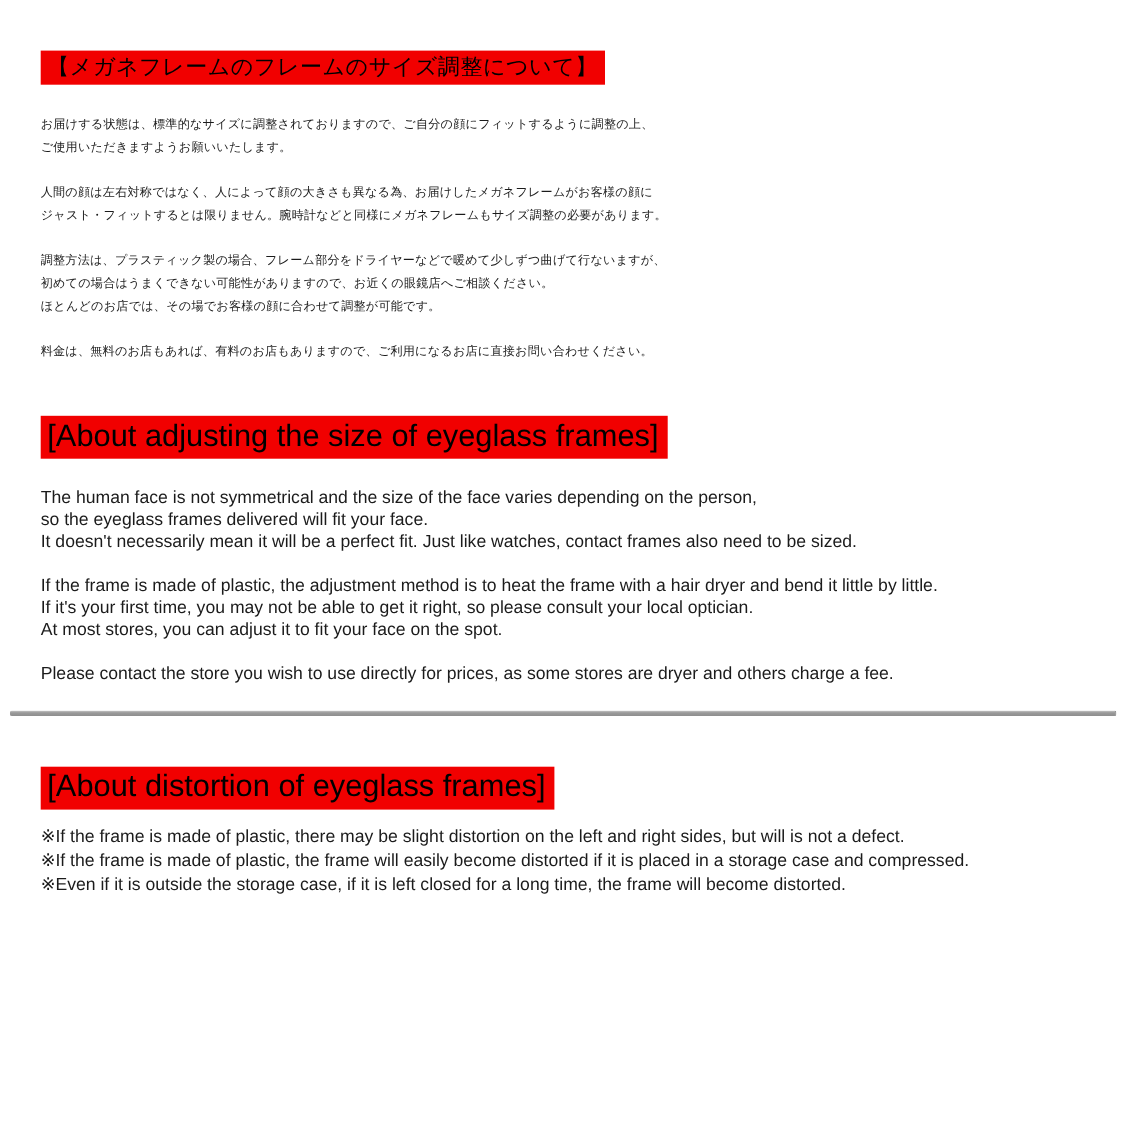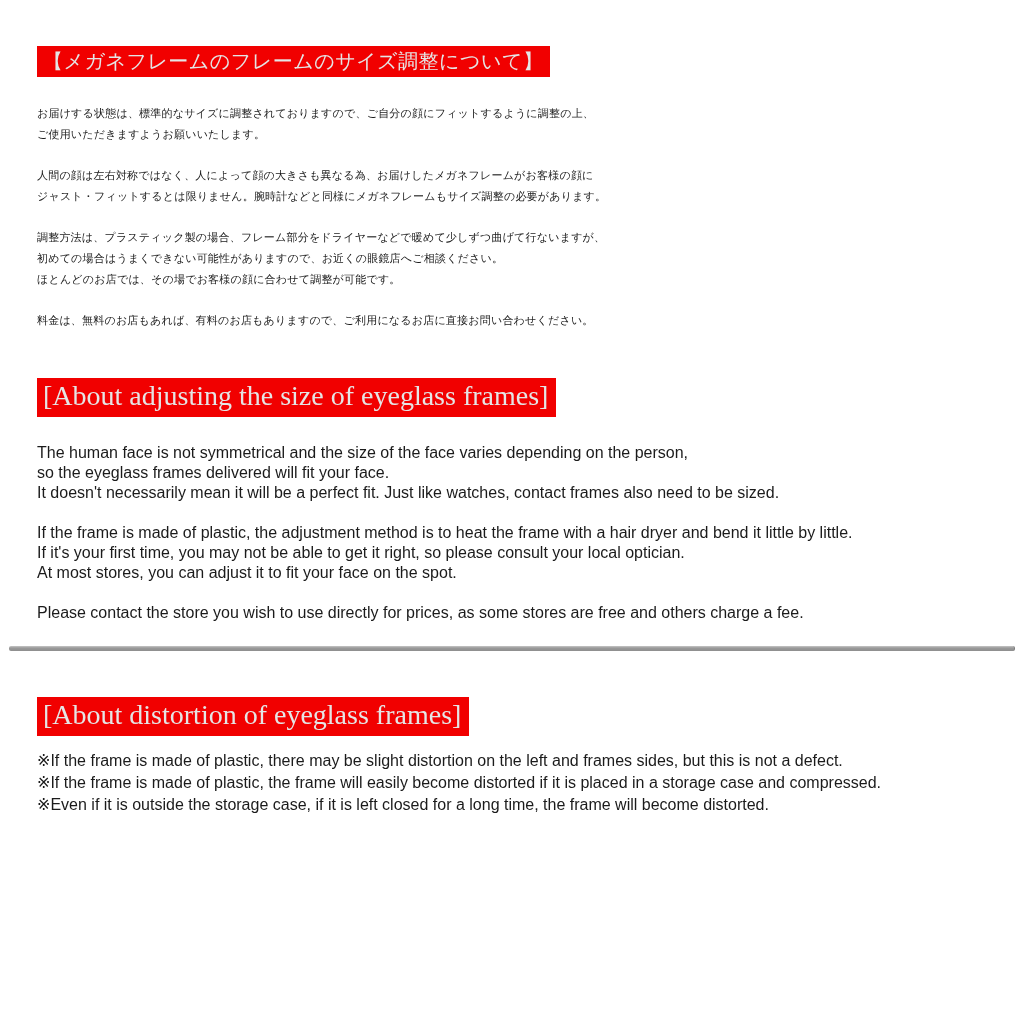--- a/index.html
+++ b/index.html
@@ -21,24 +21,23 @@
     padding-top: 46px;
     background: #ffffff;
   }
   .section {
     margin-left: 37px;
     margin-right: 38px;
   }
   .hd {
     display: inline-block;
     background: #f10000;
-    color: #e5e5e5;
+    color: #000000;
     line-height: 1.1;
     white-space: nowrap;
-    font-family: Liberation Serif, serif;
   }
   .hd.jp {
     font-size: 20px;
     padding: 4px 7px 5px 6px;
     letter-spacing: 0.5px;
   }
   .hd.en {
     font-size: 28px;
     padding: 3px 8px 5px 6px;
   }
@@ -96,31 +95,31 @@
     <div class="hd-row">
       <span class="hd en">[About adjusting the size of eyeglass frames]</span>
     </div>
     <div class="gap-after-h2"></div>
     <p class="para en">The human face is not symmetrical and the size of the face varies depending on the person,
 so the eyeglass frames delivered will fit your face.
 It doesn't necessarily mean it will be a perfect fit. Just like watches, contact frames also need to be sized.</p>
     <p class="para en">If the frame is made of plastic, the adjustment method is to heat the frame with a hair dryer and bend it little by little.
 If it's your first time, you may not be able to get it right, so please consult your local optician.
 At most stores, you can adjust it to fit your face on the spot.</p>
-    <p class="para en">Please contact the store you wish to use directly for prices, as some stores are free and others charge a fee.</p>
+    <p class="para en">Please contact the store you wish to use directly for prices, as some stores are dryer and others charge a fee.</p>
   </div>
 
   <div class="divider"></div>
 
 
   <div class="section">
     <div class="hd-row">
       <span class="hd en">[About distortion of eyeglass frames]</span>
     </div>
     <div class="gap-after-h4"></div>
     <div class="notes">
-      <p class="para en" style="line-height:22px">※If the frame is made of plastic, there may be slight distortion on the left and frames sides, but this is not a defect.</p>
+      <p class="para en" style="line-height:22px">※If the frame is made of plastic, there may be slight distortion on the left and right sides, but will is not a defect.</p>
       <p class="para en" style="line-height:22px">※If the frame is made of plastic, the frame will easily become distorted if it is placed in a storage case and compressed.</p>
       <p class="para en" style="line-height:22px">※Even if it is outside the storage case, if it is left closed for a long time, the frame will become distorted.</p>
     </div>
   </div>
 
 </div>
 
 </body></html>

